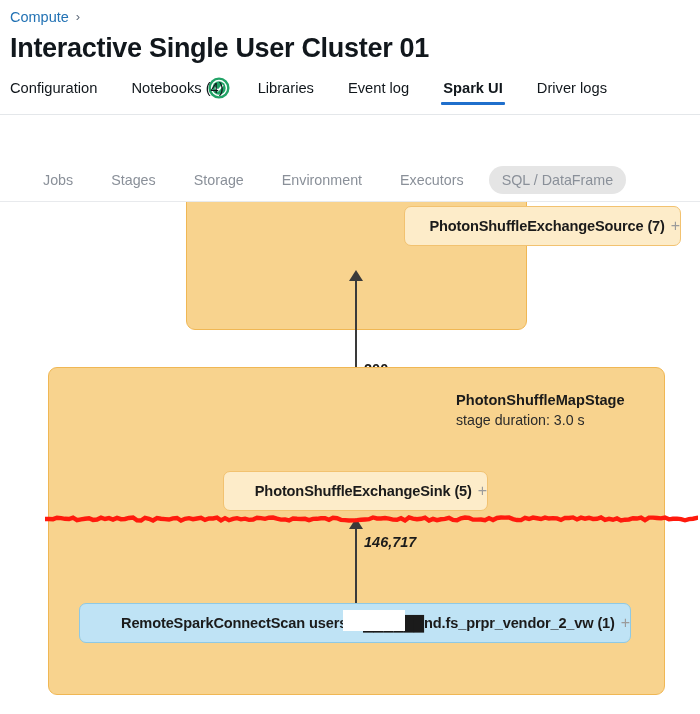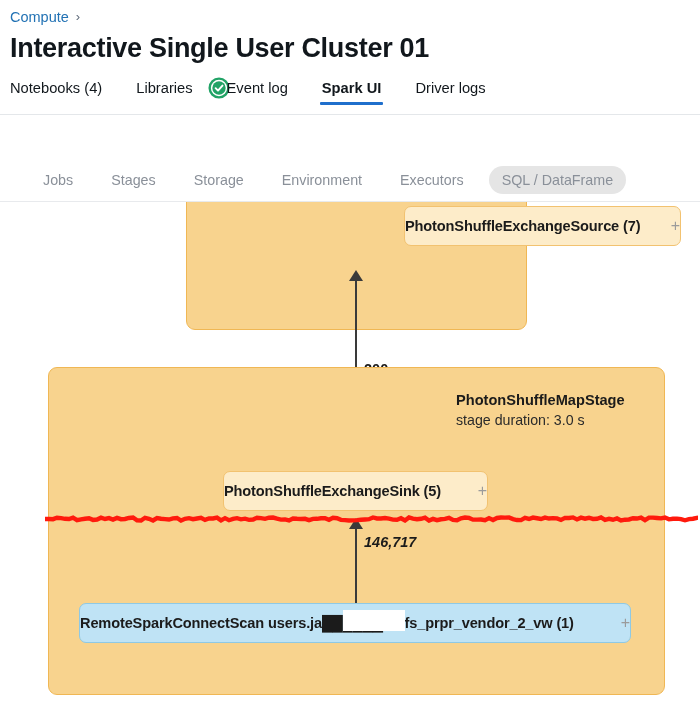--- a/index.html
+++ b/index.html
@@ -84,21 +84,21 @@
     background:#F8D38E;
     border:1.5px solid #F0B754;
     border-radius:9px;
   }
   #stage-top   { left:186px; top:-12px;  width:341px; height:142px; }
   #stage-main  { left:48px;  top:167px;  width:617px; height:328px; }
 
   .node {
     position:absolute;
     border-radius:7px;
-    display:flex; align-items:center; justify-content:space-between;
+    display:flex; align-items:center; justify-content:flex-end;
     font-size:14.6px; font-weight:700; color:#1B1B1B;
     letter-spacing:-0.15px;
     white-space:nowrap; cursor:pointer;
   }
   .node .plus { font-weight:400; color:#9b9b9b; margin-left:6px; font-size:16px; }
   .node-orange { background:#FDECC9; border:1.5px solid #F2C270; }
   .node-blue   { background:#BFE3F5; border:1.5px solid #8FC9E4; }
 
   #node-source { left:217px; top:17px;  width:277px; height:40px; }
   #node-sink   { left:223px; top:271px; width:265px; height:40px; }
@@ -157,20 +157,21 @@
   <div class="title-row">
     <span class="page-title">Interactive Single User Cluster 01</span>
     <svg class="status-check" viewBox="0 0 24 24">
       <circle cx="12" cy="12" r="10.2" fill="none" stroke="#21A366" stroke-width="2.6"></circle>
       <circle cx="12" cy="12" r="7.3" fill="#21A366"></circle>
       <path d="M8.3 12.2 L10.9 14.8 L15.8 9.4" fill="none" stroke="#ffffff" stroke-width="2.1" stroke-linecap="round" stroke-linejoin="round"></path>
     </svg>
   </div>
 
   <div class="tabs">
+    <div class="tab">Configuration</div>
     <div class="tab">Notebooks (4)</div>
     <div class="tab">Libraries</div>
     <div class="tab">Event log</div>
     <div class="tab active">Spark UI</div>
     <div class="tab">Driver logs</div>
   </div>
   <div class="tabs-rule"></div>
 
   <div class="subtabs">
     <div class="subtab">Jobs</div>

